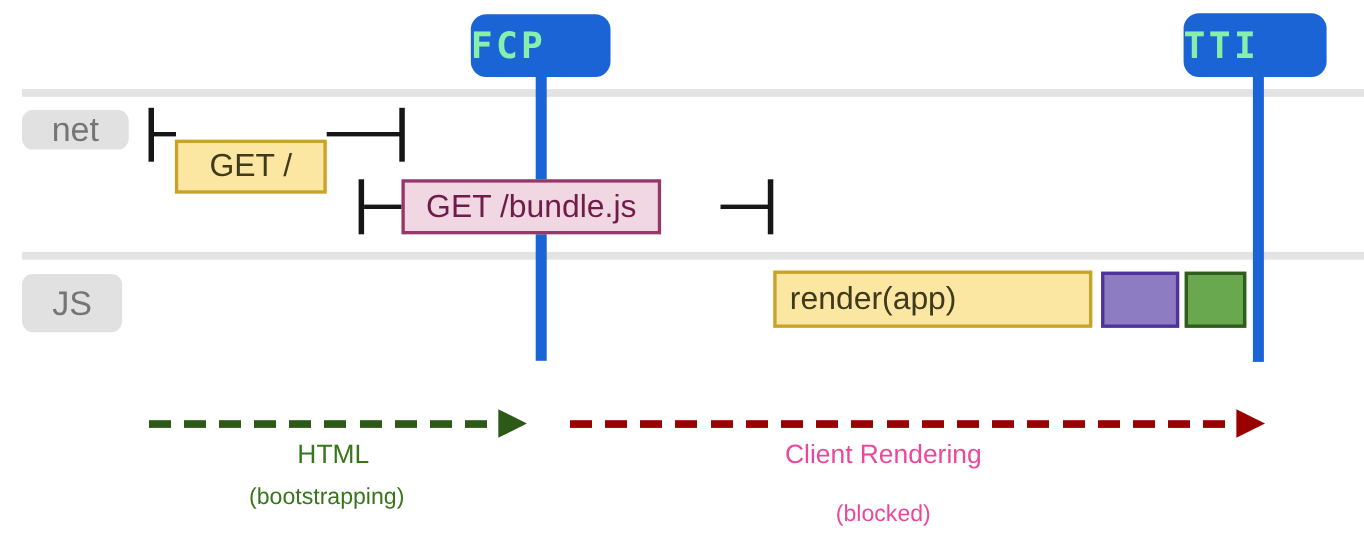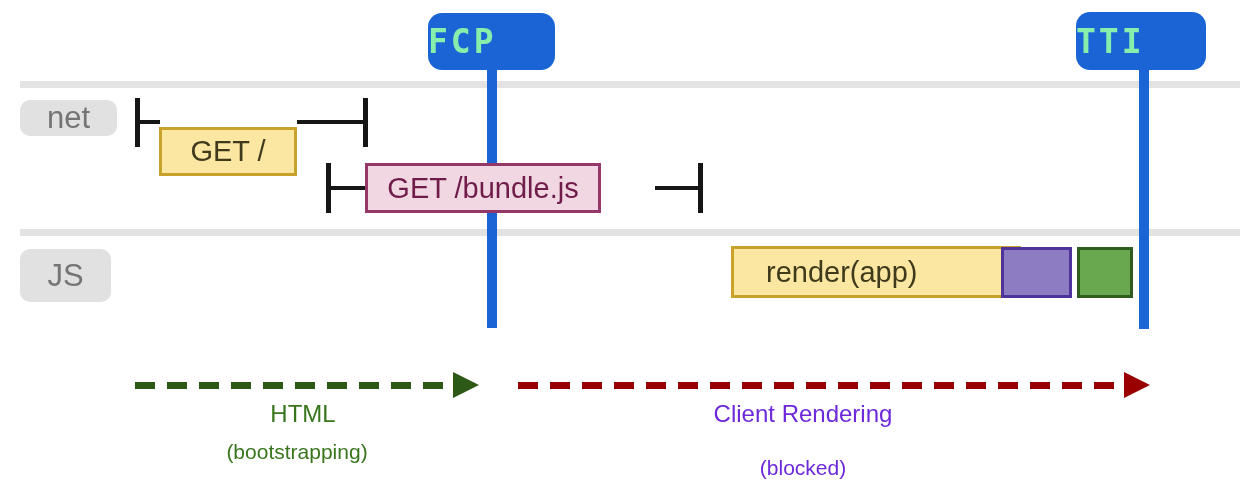--- a/index.html
+++ b/index.html
@@ -21,32 +21,32 @@
   .tick { position:absolute; width:5px; background:#161616; z-index:3; }
   .whisker { position:absolute; height:4px; background:#161616; z-index:3; }
   .bar {
     position:absolute; box-sizing:border-box; border:3px solid; z-index:3;
     display:flex; align-items:center; justify-content:center; font-size:29px;
   }
   .bar.yellow { background:#fbe7a2; border-color:#c9a22a; color:#3f3a1c; }
   .bar.pink   { background:#f0d7e1; border-color:#96376a; color:#701c4b; }
   .bar.purple { background:#8e7cc3; border-color:#4f339c; }
   .bar.green  { background:#6aa84f; border-color:#2f5d1d; }
-  .bar.left-text { justify-content:flex-start; padding-left:32px;margin-left:28px; }
+  .bar.left-text { justify-content:flex-start; padding-left:12px; }
   .dash { position:absolute; height:7px; z-index:2; }
   .dash.g { background:repeating-linear-gradient(90deg,#2d5916 0 20px, transparent 20px 32px); }
   .dash.r { background:repeating-linear-gradient(90deg,#990000 0 20px, transparent 20px 32px); }
   .arrow-head { position:absolute; width:0; height:0; border-style:solid; z-index:2;
     border-width:13px 0 13px 26px; border-top-color:transparent; border-bottom-color:transparent; border-right-color:transparent; }
   .arrow-head.g { border-left-color:#2d5916; }
   .arrow-head.r { border-left-color:#990000; }
   .phase-title { position:absolute; width:320px; text-align:center; font-size:24px; z-index:2; }
   .phase-sub   { position:absolute; width:320px; text-align:center; font-size:21px; z-index:2; }
   .phase-title.g, .phase-sub.g { color:#38761d; }
-  .phase-title.r, .phase-sub.r { color:#6d28d9; }
+  .phase-title.r, .phase-sub.r { color:#ec4899; }
 </style>
 </head>
 <body>
 
 <div id="stage">
 
   <div class="lane-line" style="top:81px;"></div>
   <div class="lane-line" style="top:229px;"></div>
 
   <div class="vline" style="left:487px; top:68px; height:260px;"></div>

